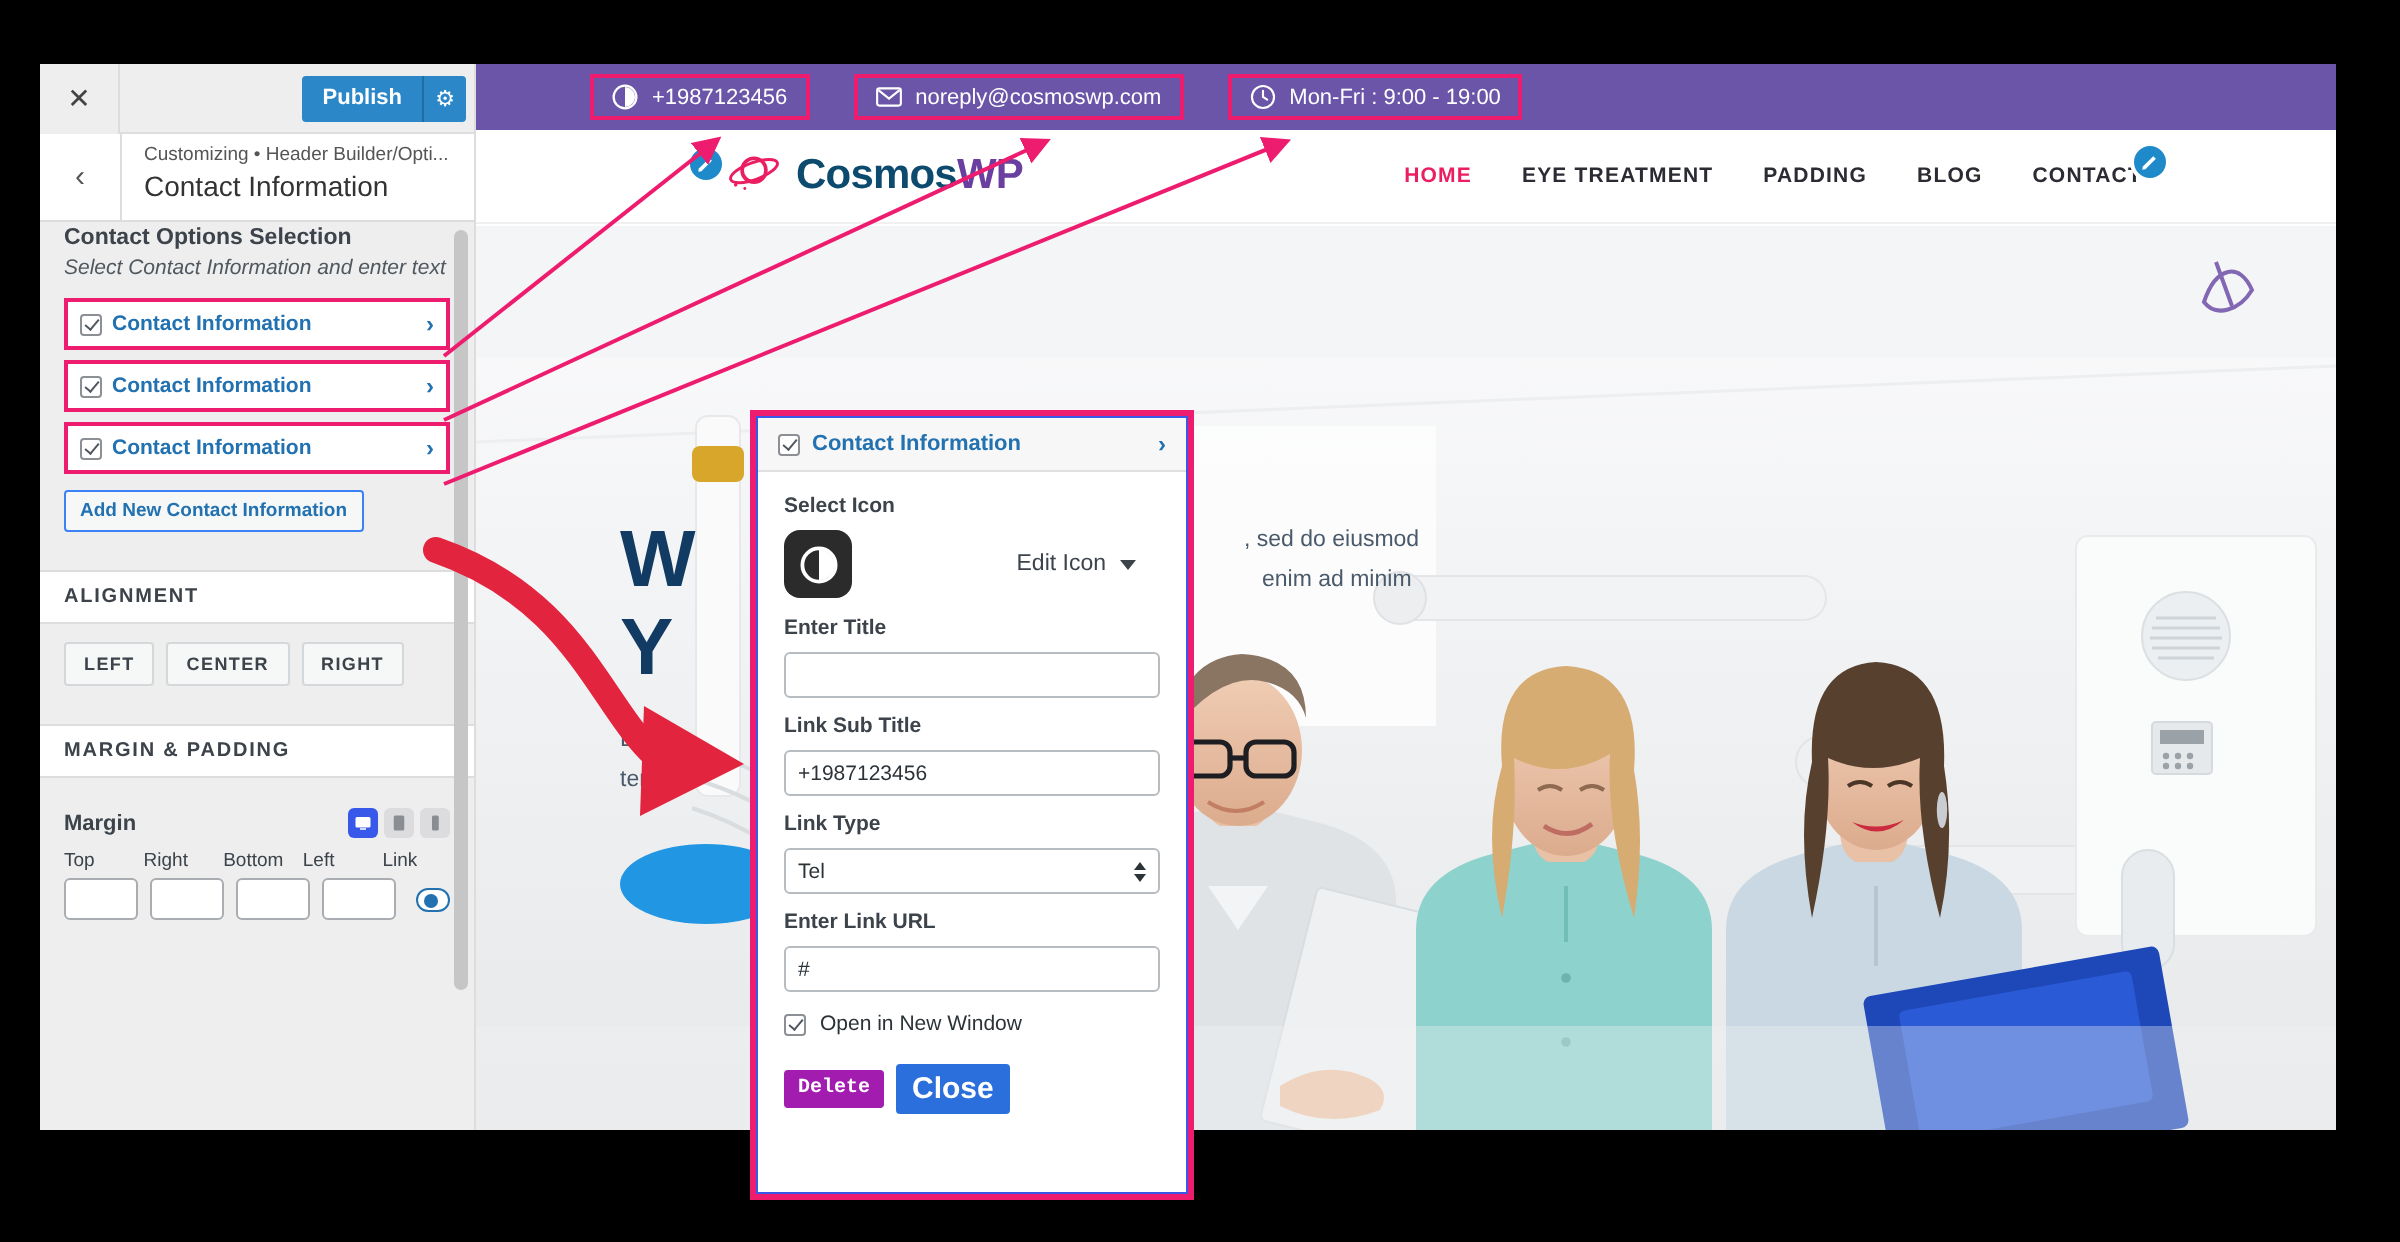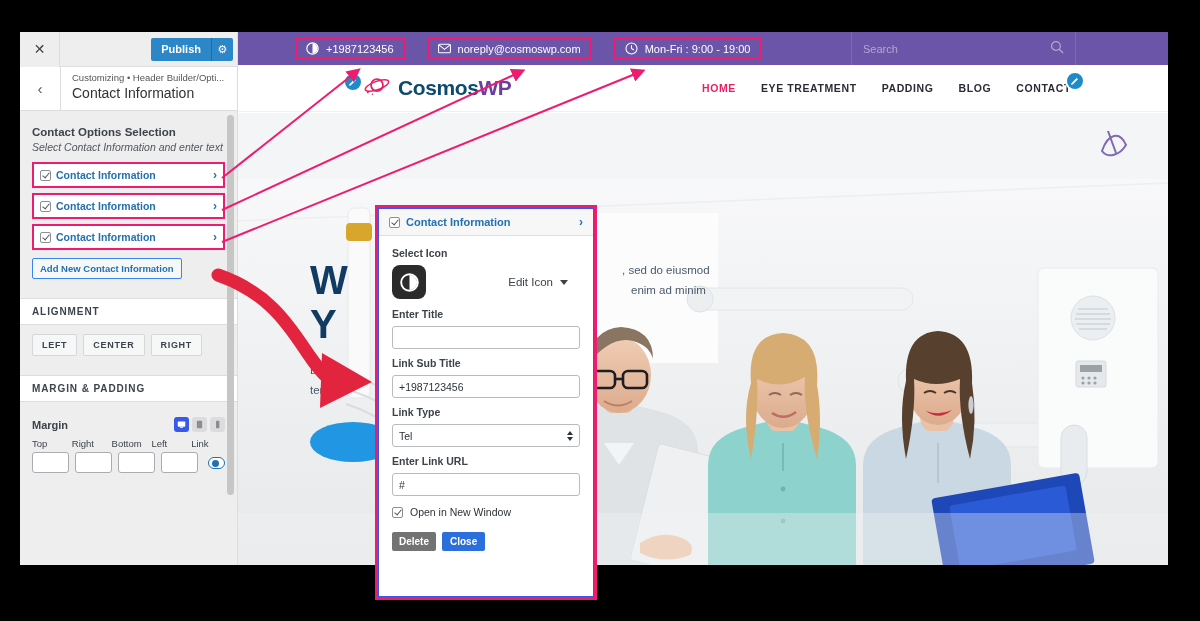--- a/index.html
+++ b/index.html
@@ -56,21 +56,21 @@
     width:41px; display:flex; align-items:center; justify-content:center;
     color:#555; font-size:15px; border-right:1px solid #dddddd; cursor:pointer;
     background:#fff;
   }
   .sb-titles { padding:4px 10px 0 11px; }
   .sb-crumb { font-size:9.5px; color:#555; line-height:13px; }
   .sb-title { font-size:14px; color:#333; line-height:18px; font-weight:400; }
 
   .sb-body { padding: 0; height: 454px; overflow: hidden; position:relative; background:#eeeeee; }
 
-  .sec-pad { padding: 15px 12px 0 12px; }
+  .sec-pad { padding: 2px 12px 0 12px; }
   .sec-label { font-size:11.5px; font-weight:700; color:#3c434a; margin-bottom:3px; }
   .sec-sub { font-size:10.5px; color:#50575e; font-style:italic; margin-bottom:9px; }
 
   .ci-row {
     display:flex; align-items:center; justify-content:space-between;
     background:#fff; border:1px solid #cfd3d6; height:22px; padding:0 6px;
     margin-bottom:2px; cursor:pointer;
   }
   .ci-row .lhs { display:flex; align-items:center; gap:5px; }
   .ci-check {
@@ -245,25 +245,25 @@
     display:flex; flex-direction:column; gap:2px;
   }
   .sel-arrows i { width:0;height:0;border-left:3px solid transparent;border-right:3px solid transparent;display:block; }
   .sel-arrows i.up { border-bottom:4px solid #2c3338; }
   .sel-arrows i.dn { border-top:4px solid #2c3338; }
   .chk-row { display:flex; align-items:center; gap:7px; margin:2px 0 14px 0; }
   .chk-row .ci-check { width:11px;height:11px; }
   .chk-row .chk-text { font-size:10.5px; color:#2c3338; font-weight:400; }
   .btn-row { display:flex; align-items:center; gap:6px; }
   .btn-delete {
-    background:#737373; color:#fff; border:none; font-size:10px; font-weight:700;
-    padding:4px 7px; border-radius:2px; cursor:pointer; font-family:Liberation Sans, sans-serif;
+    background:#a21caf; color:#fff; border:none; font-size:10px; font-weight:700;
+    padding:4px 7px; border-radius:2px; cursor:pointer; font-family:Liberation Mono, monospace;
   }
   .btn-close {
-    background:#2a6fdb; color:#fff; border:none; font-size:10px; font-weight:700;
+    background:#2a6fdb; color:#fff; border:none; font-size:15px; font-weight:700;
     padding:4px 8px; border-radius:2px; cursor:pointer; font-family:"Liberation Sans", sans-serif;
   }
 
   
   .anno { position:absolute; left:0; top:0; width:1200px; height:621px; pointer-events:none; z-index:60; }
 </style>
 </head>
 <body>
 
 <div id="root">
@@ -409,29 +409,20 @@
             <span class="tb-icon">
               <svg width="13" height="13" viewBox="0 0 16 16">
                   <circle cx="8" cy="8" r="6.8" fill="none" stroke="#fff" stroke-width="1.3"></circle>
                   <path d="M8 4.2 V8 L10.6 9.6" fill="none" stroke="#fff" stroke-width="1.3" stroke-linecap="round"></path>
                 </svg>
             </span>
             <span>Mon-Fri : 9:00 - 19:00</span>
           </div>
         </div>
 
-        <div class="tb-search">
-          <input placeholder="Search" style="">
-          <span>
-            <svg width="14" height="14" viewBox="0 0 16 16">
-                <circle cx="6.8" cy="6.8" r="5" fill="none" stroke="#b3a7d4" stroke-width="1.4"></circle>
-                <path d="M10.6 10.6 L14.6 14.6" stroke="#b3a7d4" stroke-width="1.4" stroke-linecap="round"></path>
-              </svg>
-          </span>
-        </div>
       </div>
 
       <div class="navbar">
         <div class="edit-pencil" style="left:105px;top:7px;">
           <svg width="10" height="10" viewBox="0 0 14 14">
               <path d="M2 10.2 L9.3 2.9 L11.1 4.7 L3.8 12 L1.6 12.4 Z" fill="#fff"></path>
             </svg>
         </div>
 
         <div class="logo-wrap">

